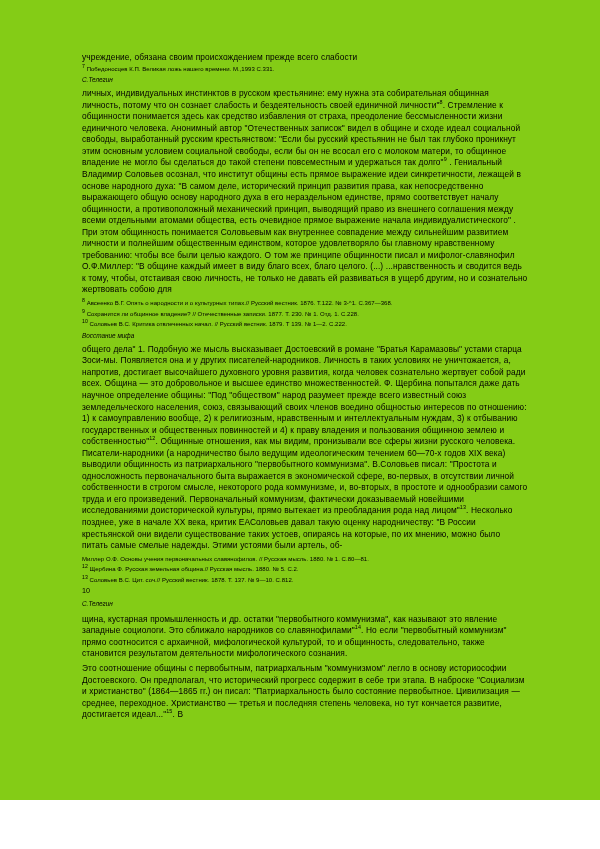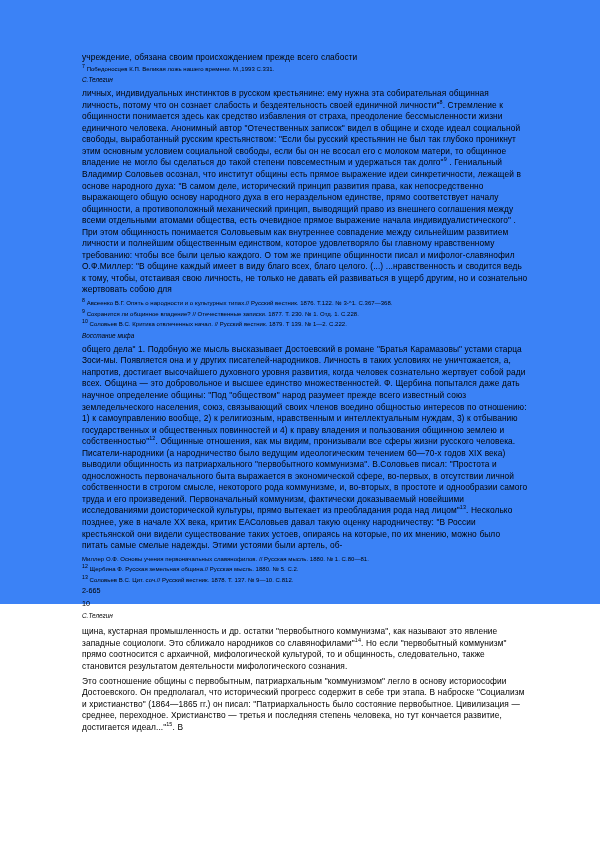--- a/index.html
+++ b/index.html
@@ -10,22 +10,22 @@
   body {
     width: 600px;
     height: 849px;
     font-family: "Liberation Sans", sans-serif;
     color: #000000;
     overflow: hidden;
   }
   .page {
     position: relative;
     width: 600px;
-    height: 604px;
-    background: #3b82f6;
+    height: 800px;
+    background: #84cc16;
     box-sizing: border-box;
     padding: 52px 72px 0 82px;
   }
   .body-text {
     font-size: 8.35px;
     line-height: 11.55px;
     text-align: left;
     white-space: pre-wrap;
     letter-spacing: 0.01em;
     word-spacing: 0.02em;
@@ -94,21 +94,20 @@
   <div class="body-text">общего дела" 1. Подобную же мысль высказывает Достоевский в романе "Братья Карамазовы" устами старца Зоси-мы. Появляется она и у других писателей-народников. Личность в таких условиях не уничтожается, а, напротив, достигает высочайшего духовного уровня развития, когда человек сознательно жертвует собой ради всех. Община — это добровольное и высшее единство множественностей. Ф. Щербина попытался даже дать научное определение общины: "Под "обществом" народ разумеет прежде всего известный союз земледельческого населения, союз, связывающий своих членов воедино общностью интересов по отношению: 1) к самоуправлению вообще, 2) к религиозным, нравственным и интеллектуальным нуждам, 3) к отбыванию государственных и общественных повинностей и 4) к праву владения и пользования общинною землею и собственностью"<span class="sup">12</span>. Общинные отношения, как мы видим, пронизывали все сферы жизни русского человека.</div>
 
   <div class="body-text">Писатели-народники (а народничество было ведущим идеологическим течением 60—70-х годов XIX века) выводили общинность из патриархального "первобытного коммунизма". В.Соловьев писал: "Простота и односложность первоначального быта выражается в экономической сфере, во-первых, в отсутствии личной собственности в строгом смысле, некоторого рода коммунизме, и, во-вторых, в простоте и однообразии самого труда и его произведений. Первоначальный коммунизм, фактически доказываемый новейшими исследованиями доисторической культуры, прямо вытекает из преобладания рода над лицом"<span class="sup">13</span>. Несколько позднее, уже в начале XX века, критик ЕАСоловьев давал такую оценку народничеству: "В России крестьянской они видели существование таких устоев, опираясь на которые, по их мнению, можно было питать самые смелые надежды. Этими устоями были артель, об-</div>
 
   <div class="gap-2"></div>
 
   <div class="footnote"><span>Миллер О.Ф. Основы учения первоначальных славянофилов. // Русская мысль. 1880. № 1. С.80—81.</span></div>
   <div class="footnote"><span class="fn-marker">12</span> <span>Щербина Ф. Русская земельная община.// Русская мысль. 1880. № 5. С.2.</span></div>
   <div class="footnote"><span class="fn-marker">13</span> <span>Соловьев В.С. Цит. соч.// Русский вестник. 1878. Т. 137. № 9—10. С.812.</span></div>
 
-  <div class="sig">2-665</div>
 
   <div class="page-num">10</div>
 
   <div class="running-head">С.Телегин</div>
 
   <div class="gap-5"></div>
 
   <div class="body-text">щина, кустарная промышленность и др. остатки "первобытного коммунизма", как называют это явление западные социологи. Это сближало народников со славянофилами"<span class="sup">14</span>. Но если "первобытный коммунизм" прямо соотносится с архаичной, мифологической культурой, то и общинность, следовательно, также становится результатом деятельности мифологического сознания.</div>
 
   <div class="gap-3"></div>

